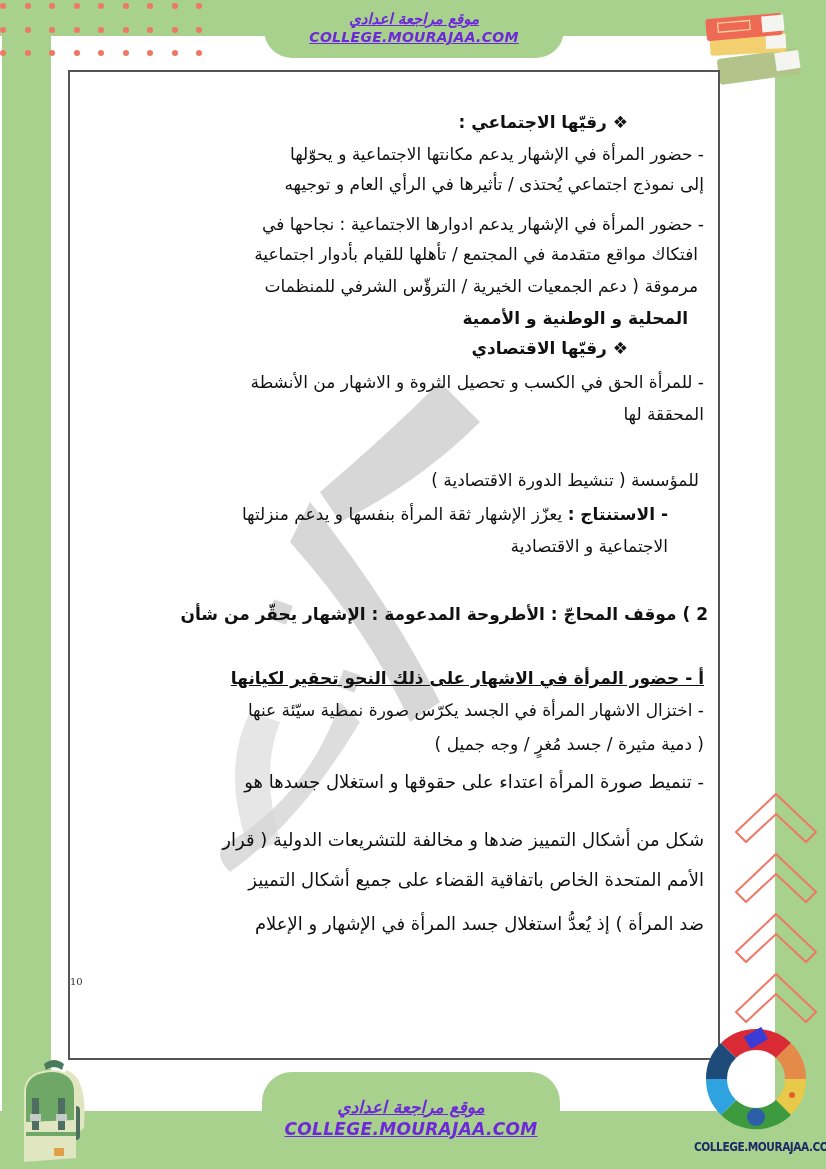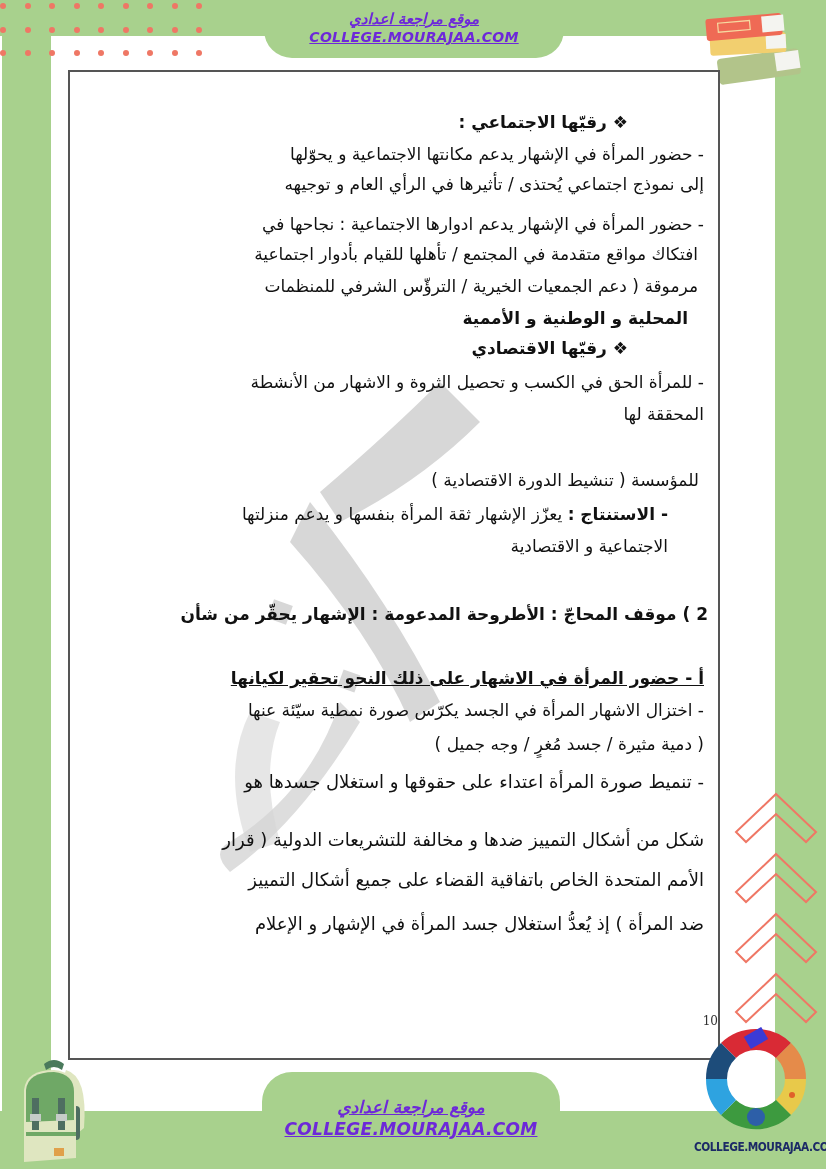--- a/index.html
+++ b/index.html
@@ -17,21 +17,21 @@
   .tab .en { font-size:14px; font-weight:bold; text-decoration:underline; line-height:18px; display:block; letter-spacing:0.3px; }
   #top-tab .ar { margin-top:10px; }
   #bottom-tab .ar { margin-top:24px; font-size:17px; line-height:22px;}
   #bottom-tab .en { font-size:17px; line-height:22px; }
   #doc-box { position:absolute; left:68px; top:70px; width:648px; height:986px; border:2px solid #555; border-right-width:2px; background:#fff; }
   #content { position:absolute; left:0; top:0; width:100%; height:100%; direction:rtl; font-family:"DejaVu Sans", sans-serif; color:#111; }
   .line { position:absolute; right:14px; font-size:17px; white-space:nowrap; line-height:24px; }
   .bold { font-weight:bold; }
   .u { text-decoration:underline; }
   #watermark { position:absolute; left:120px; top:300px; width:300px; height:520px; pointer-events:none; }
-  #page-number { position:absolute; left:0; width:100%; text-align:right; top:942px; font-size:12px; color:#333; direction:ltr; font-family:"DejaVu Serif", serif; }
+  #page-number { position:absolute; left:0; width:100%; text-align:left; top:904px; font-size:10px; color:#333; direction:ltr; font-family:"DejaVu Serif", serif; }
   .chevron { position:absolute; left:734px; width:84px; height:56px; }
   #logo-ring { position:absolute; left:695px; top:1027px; width:122px; height:105px; }
   #logo-text { position:absolute; left:694px; top:1140px; font-size:11.5px; font-weight:bold; color:#1c2a66; letter-spacing:-0.5px; font-family:"DejaVu Sans", sans-serif; transform:scaleX(0.92); transform-origin:left; }
 </style>
 </head>
 <body>
 
 <div class="green" id="top-band"></div>
 <div class="green" id="left-strip"></div>
 <div class="green" id="right-strip"></div>

